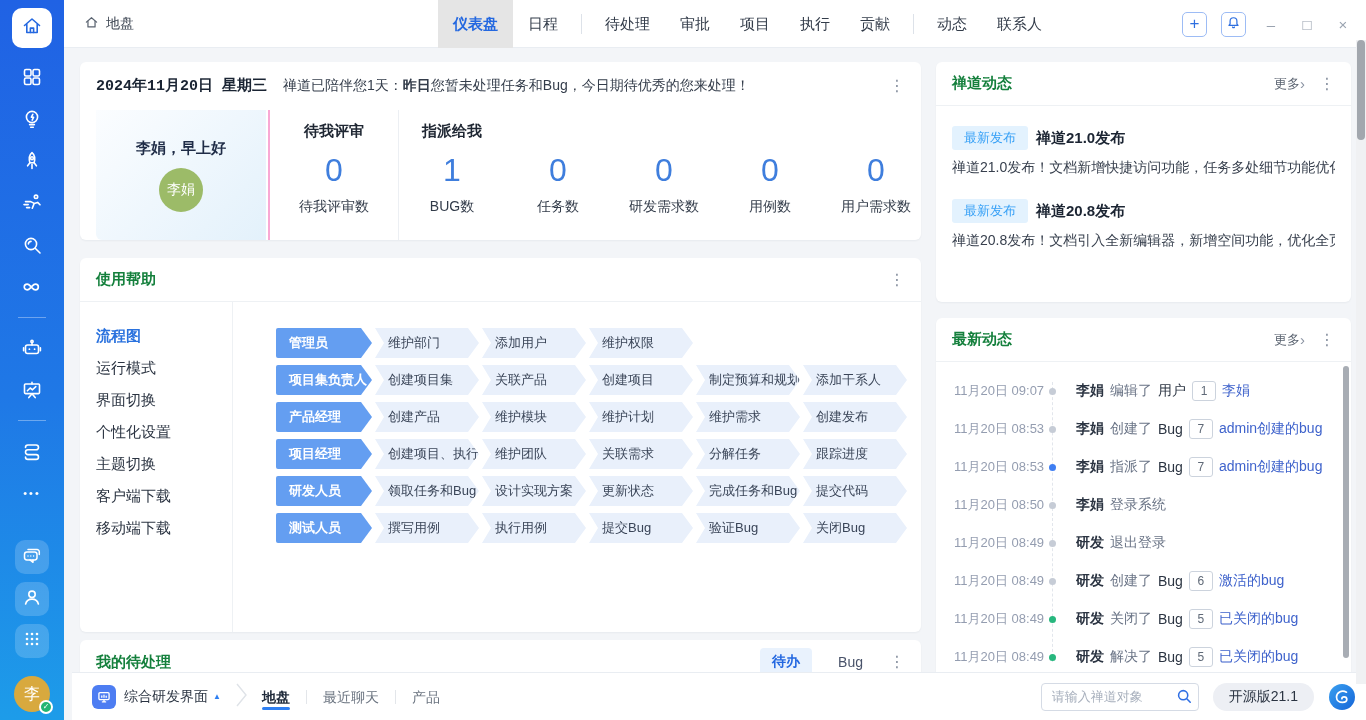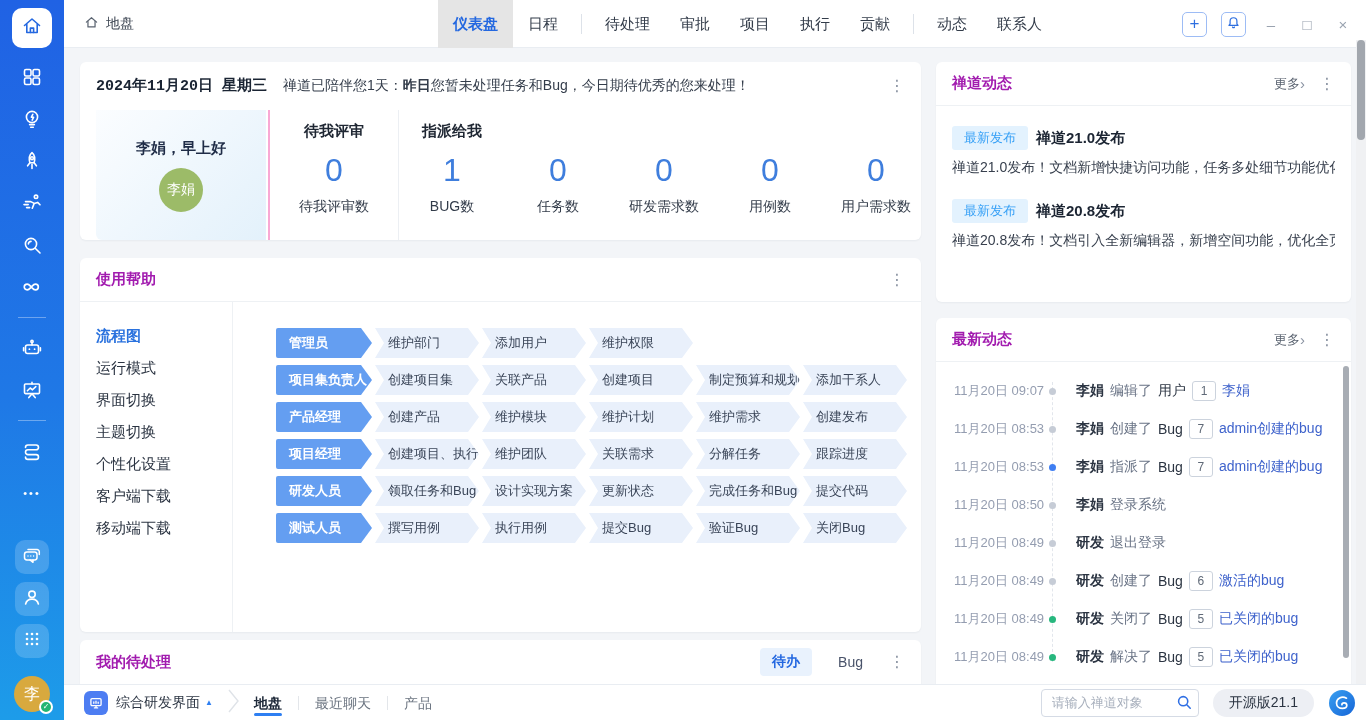--- a/index.html
+++ b/index.html
@@ -32,21 +32,21 @@
   .tabs { position:absolute; left:374px; top:0; height:48px; display:flex; align-items:center; }
   .tab { height:48px; line-height:48px; padding:0 15px; font-size:15px; color:#333c4a; cursor:pointer; white-space:nowrap; }
   .tab.active { background:#e5e5e5; color:#2468e0; font-weight:bold; }
   .tab-div { width:1px; height:20px; background:#dde2e9; margin:0 8px; }
   .tb-right { position:absolute; right:12px; top:0; height:48px; display:flex; align-items:center; gap:14px; }
   .tb-sq { width:25px; height:25px; border:1px solid #9dbcf5; border-radius:5px; color:#2e6fe0;
     display:flex; align-items:center; justify-content:center; font-size:17px; cursor:pointer; background:#fff; }
   .wctl { color:#9aa3b0; font-size:15px; width:22px; text-align:center; cursor:pointer; }
 
   
-  .bottombar { position:absolute; left:64px; bottom:0; right:0; height:36px; background:#fff;
+  .bottombar { position:absolute; left:72px; bottom:0; right:0; height:48px; background:#fff;
     border-top:1px solid #e9edf2; z-index:20; display:flex; align-items:center; }
   .ws-icon { width:24px; height:24px; border-radius:6px; background:#4d7df2; margin-left:20px;
     display:flex; align-items:center; justify-content:center; cursor:pointer; }
   .ws-label { margin-left:8px; font-size:14px; color:#2b3442; cursor:pointer; }
   .ws-arrow { color:#2e7ff2; font-size:8px; margin-left:5px; cursor:pointer; }
   .bb-chevron { margin:0 10px 0 14px; }
   .bb-tab { position:relative; font-size:14px; color:#6b7480; padding:0 4px; height:36px; line-height:36px; cursor:pointer; }
   .bb-tab.active { color:#1f2a3a; font-weight:bold; }
   .bb-tab.active::after { content:""; position:absolute; left:4px; right:4px; bottom:5px; height:3px;
     background:#2e7ff2; border-radius:2px; }
@@ -85,21 +85,21 @@
   .stat-cols { display:flex; }
   .stat-col { width:128px; text-align:center; }
   .g2 .stat-col { width:106px; }
   .g2 .sg-title { width:106px; }
   .stat-val { font-size:32px; color:#3f7edd; line-height:44px; margin-top:2px; }
   .stat-lbl { font-size:14px; color:#333c4a; margin-top:6px; }
 
   
   .card-help { left:16px; top:210px; width:841px; height:374px; }
   .card-head { height:44px; display:flex; align-items:center; padding:0 16px; border-bottom:1px solid #eef1f4; }
-  .card-title { font-size:15px; font-weight:bold; color:#a21caf; }
+  .card-title { font-size:15px; font-weight:bold; color:#15803d; }
   .head-right { margin-left:auto; display:flex; align-items:center; gap:14px; }
   .help-menu { position:absolute; left:0; top:44px; bottom:0; width:153px; border-right:1px solid #eef1f4; padding:18px 0 0 16px; }
   .hm-item { font-size:15px; color:#2b3442; line-height:32px; cursor:pointer; }
   .hm-item.active { color:#2a72de; font-weight:bold; }
   .flow { position:absolute; left:153px; top:44px; right:0; bottom:0; padding:26px 0 0 23px;
     display:flex; flex-direction:column; gap:7px; overflow:hidden; }
   .flow-row { display:flex;padding-left:20px; }
   .chip { height:30px; line-height:30px; font-size:13px; color:#3a4558; background:#e9f0fb;
     width:104px; padding:0 12px 0 13px; margin-right:3px; white-space:nowrap; overflow:hidden;
     clip-path:polygon(0 0, calc(100% - 11px) 0, 100% 50%, calc(100% - 11px) 100%, 0 100%, 9px 50%); cursor:pointer; }
@@ -363,22 +363,22 @@
       <div class="card-head">
         <span class="card-title">使用帮助</span>
         <span class="head-right">
             <span class="kebab">⋮</span>
           </span>
       </div>
       <div class="help-menu">
         <div class="hm-item active">流程图</div>
         <div class="hm-item">运行模式</div>
         <div class="hm-item">界面切换</div>
+        <div class="hm-item">个性化设置</div>
         <div class="hm-item">主题切换</div>
-        <div class="hm-item">个性化设置</div>
         <div class="hm-item">客户端下载</div>
         <div class="hm-item">移动端下载</div>
       </div>
       <div class="flow">
         <div class="flow-row">
           <div class="chip head">管理员</div>
           <div class="chip">维护部门</div>
           <div class="chip">添加用户</div>
           <div class="chip">维护权限</div>
         </div>

